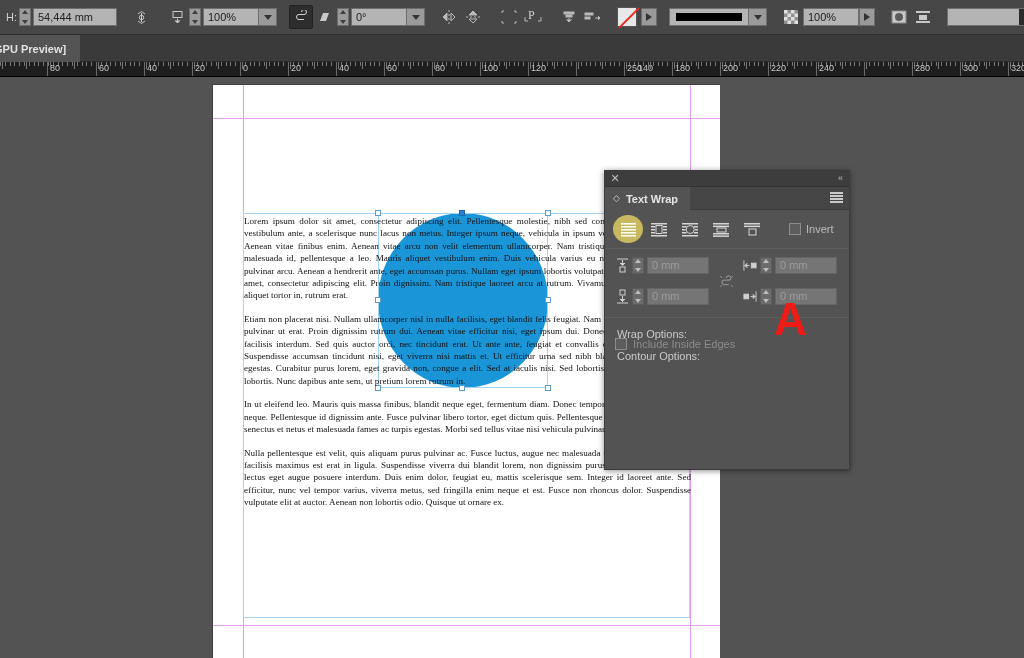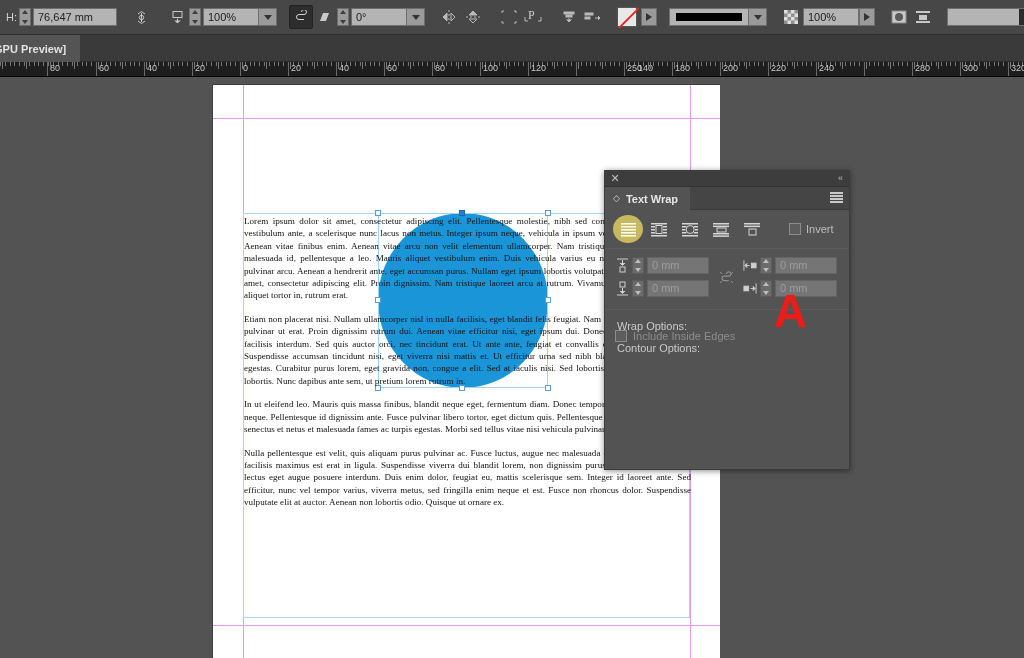--- a/index.html
+++ b/index.html
@@ -212,21 +212,21 @@
 
   .chk{
     width:12px;height:12px;border:1px solid #8c8c8c;background:#5d5d5d;flex:none;
   }
   .chklabel{ color:#bdbdbd;font-size:11px; }
   .chklabel.dim{ color:#8d8d8d; }
 
   .divider{ height:1px;background:#474747;margin:8px -10px 0 -10px;border-top:1px solid #5d5d5d; }
 
   .offsets{ margin-top:8px;display:flex;align-items:center; }
-  .ocol{ display:flex;flex-direction:column;gap:6px; }
+  .ocol{ display:flex;flex-direction:column;gap:14px; }
   .orow{ display:flex;align-items:center;gap:3px; }
   .oicon{ width:14px;height:16px;display:flex;align-items:center;justify-content:center;flex:none; }
   .ofield{
     width:62px;height:17px;background:#757575;border:1px solid #646464;
     color:#9c9c9c;font-size:11px;line-height:15px;padding:0 4px;
     display:flex;align-items:center;
   }
   .ostep{
     width:12px;height:17px;background:#6b6b6b;border:1px solid #5c5c5c;
     display:flex;flex-direction:column;justify-content:space-between;flex:none;
@@ -266,21 +266,21 @@
 <body>
 
 <div id="controlbar">
 
   <div class="cb-group">
     <span class="lbl">H:</span>
     <div class="stepper">
         <i class="up"></i>
         <i class="dn"></i>
       </div>
-    <div class="field wide">76,647 mm</div>
+    <div class="field wide">54,444 mm</div>
   </div>
 
   <div class="cb-sep"></div>
 
   <div class="cb-group">
     <div class="tbtn">
       <svg width="15" height="15" viewBox="0 0 15 15">
           <g stroke="#c9c9c9" fill="none" stroke-width="1">
         <path d="M4 4 L7.5 1.5 L11 4"></path>
             <path d="M4 11 L7.5 13.5 L11 11"></path>

